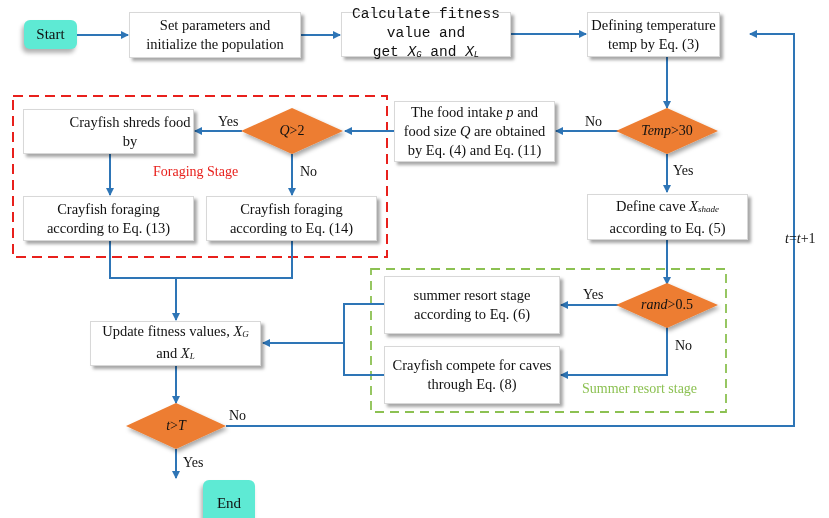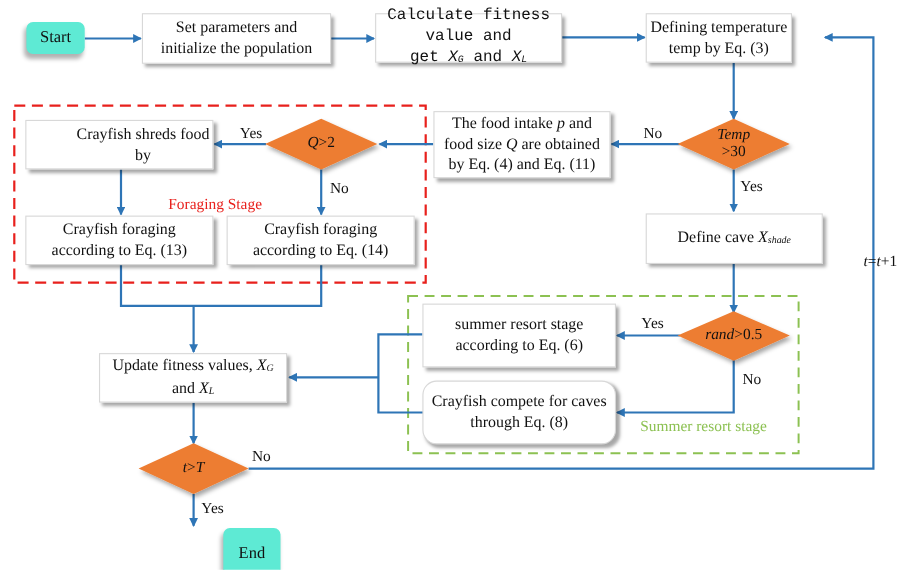--- a/index.html
+++ b/index.html
@@ -113,20 +113,21 @@
   <div>
     <div><span>The food intake </span><i>p</i><span> and</span></div>
     <div><span>food size </span><i>Q</i><span> are obtained</span></div>
     <div>by Eq. (4) and Eq. (11)</div>
   </div>
 </div>
 
 <div class="box" style="left:587px;top:194px;width:161px;height:46px;">
   <div>
     <div><span>Define cave </span><i>X</i><sub>shade</sub></div>
+    <div>according to Eq. (5)</div>
   </div>
 </div>
 
 <div class="box" style="left:23px;top:109px;width:171px;height:45px;padding-left:43px;">
   <div>
     <div>Crayfish shreds food by</div>
   </div>
 </div>
 
 <div class="box" style="left:23px;top:196px;width:171px;height:45px;">
@@ -143,35 +144,35 @@
   </div>
 </div>
 
 <div class="box" style="left:384px;top:276px;width:176px;height:58px;">
   <div>
     <div>summer resort stage</div>
     <div>according to Eq. (6)</div>
   </div>
 </div>
 
-<div class="box" style="left:384px;top:346px;width:176px;height:58px;border-radius:13px;">
+<div class="box" style="left:384px;top:346px;width:176px;height:58px;">
   <div>
     <div>Crayfish compete for caves</div>
     <div>through Eq. (8)</div>
   </div>
 </div>
 
 <div class="box" style="left:90px;top:321px;width:171px;height:45px;">
   <div>
     <div><span>Update fitness values, </span><i>X</i><sub>G</sub></div>
     <div><span>and </span><i>X</i><sub>L</sub></div>
   </div>
 </div>
 
-<div class="dia-label" style="left:627px;top:121px;width:80px;height:20px;flex-direction:column;">
+<div class="dia-label" style="left:627px;top:121px;width:80px;height:20px;">
   <i>Temp</i>
     <span>&gt;30</span>
 </div>
 <div class="dia-label" style="left:252px;top:121px;width:80px;height:20px;">
   <i>Q</i>
     <span>&gt;2</span>
 </div>
 <div class="dia-label" style="left:627px;top:295px;width:80px;height:20px;">
   <i>rand</i>
     <span>&gt;0.5</span>
@@ -185,14 +186,14 @@
 <span class="lbl" style="left:585px;top:114px;">No</span>
 <span class="lbl" style="left:673px;top:163px;">Yes</span>
 <span class="lbl" style="left:218px;top:114px;">Yes</span>
 <span class="lbl" style="left:300px;top:164px;">No</span>
 <span class="lbl" style="left:583px;top:287px;">Yes</span>
 <span class="lbl" style="left:675px;top:338px;">No</span>
 <span class="lbl" style="left:229px;top:408px;">No</span>
 <span class="lbl" style="left:183px;top:455px;">Yes</span>
 <span class="lbl" style="left:785px;top:231px;"><i>t</i><span>=</span><i>t</i><span>+1</span></span>
 
-<span class="stage-red" style="left:153px;top:179px;text-align:right;">Foraging Stage</span>
+<span class="stage-red" style="left:153px;top:164px;text-align:right;">Foraging Stage</span>
 <span class="stage-green" style="left:582px;top:381px;">Summer resort stage</span>
 
 </body></html>

